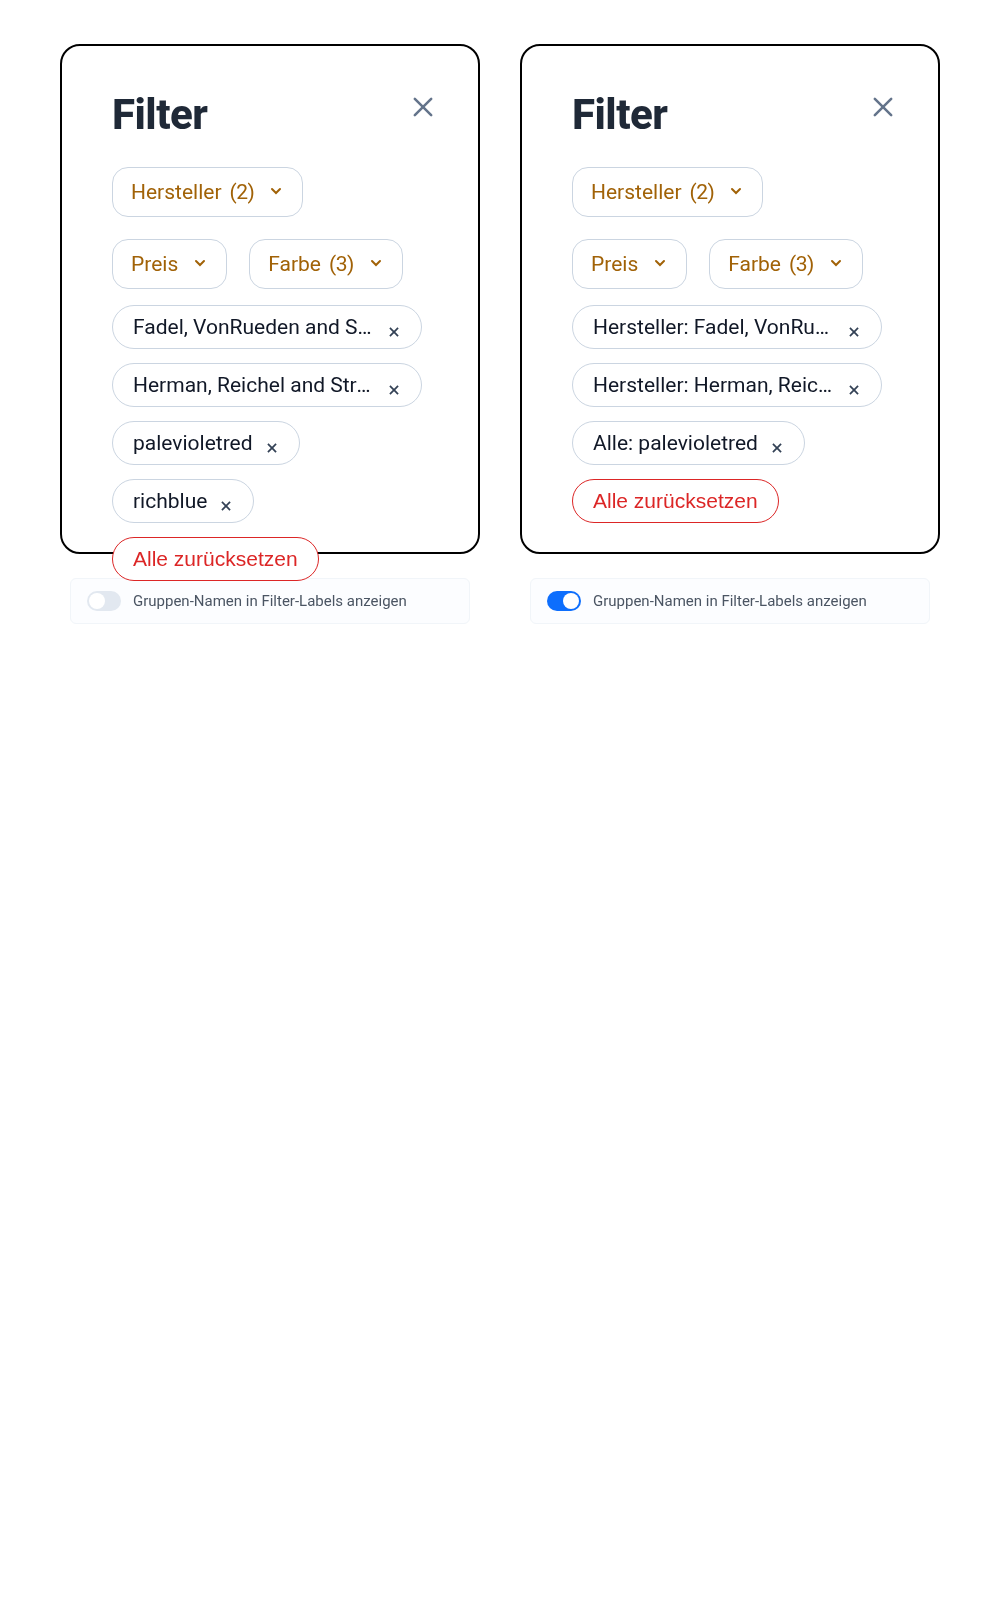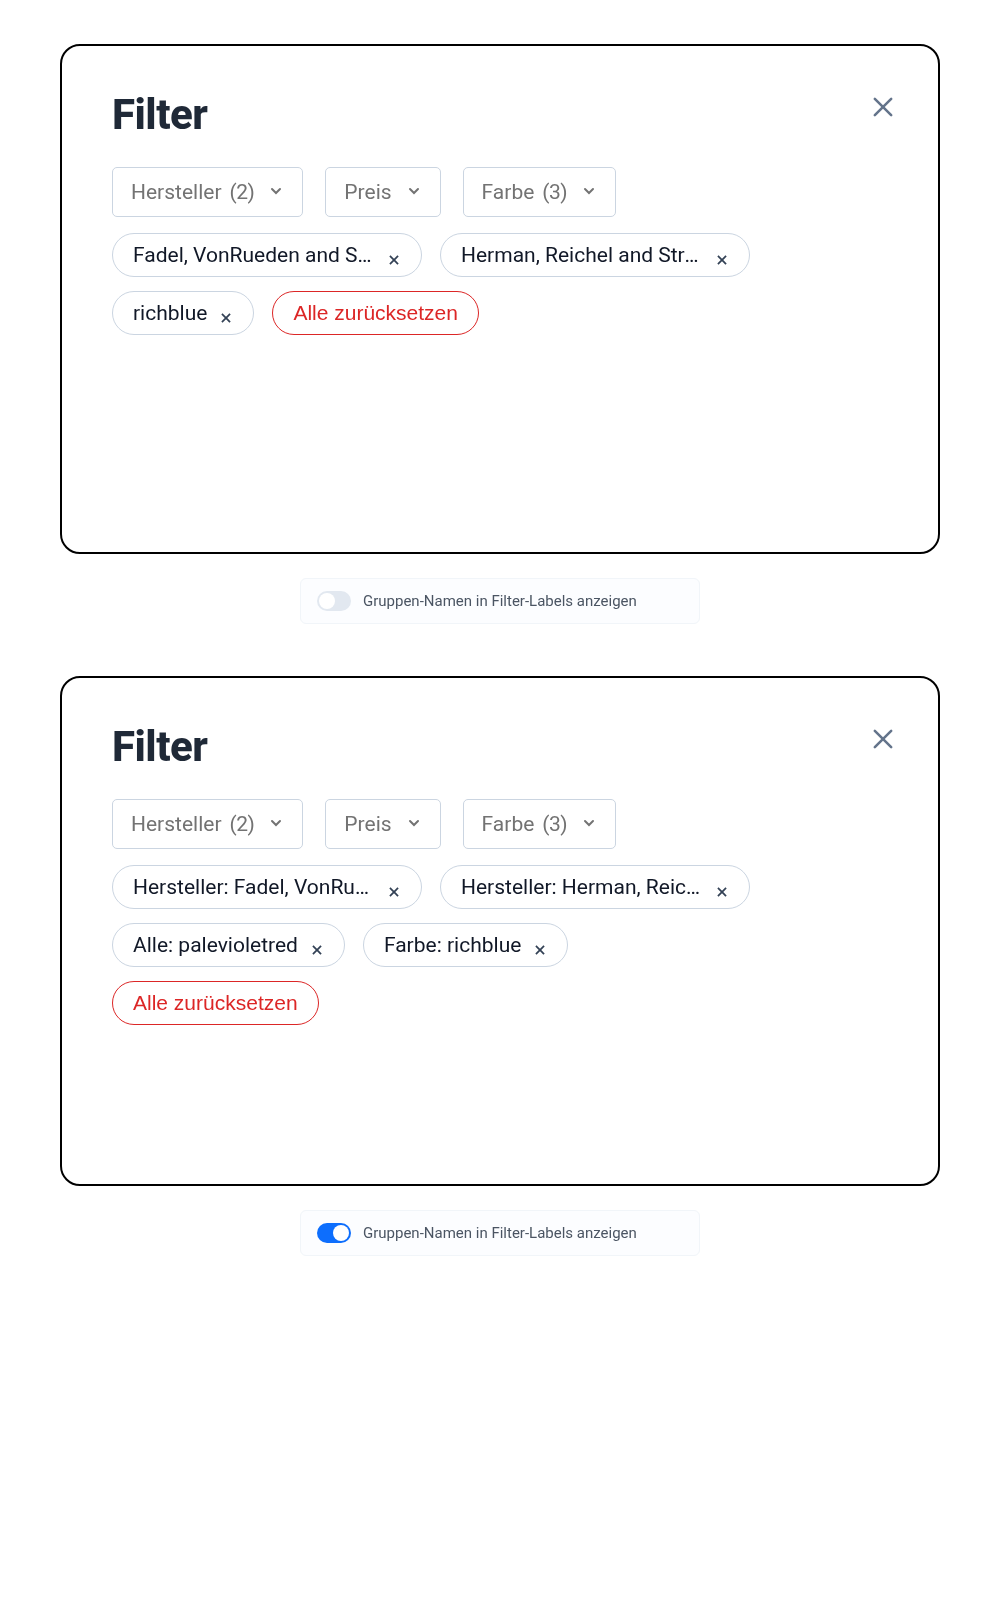--- a/index.html
+++ b/index.html
@@ -16,21 +16,21 @@
   body{
     width:1000px;
     font-family:-apple-system,BlinkMacSystemFont,"Segoe UI",Roboto,Helvetica,Arial,sans-serif;
     color:var(--text);
     background:#fff;
     font-size:18px;
   }
   .page{
     padding:44px 60px 60px;
     display:flex;
-    flex-direction:column;
+    flex-direction:row;
     gap:40px;
   }
   .panel{
     position:relative;
     border:2px solid #000;
     border-radius:20px;
     height:510px;
     padding:44px 50px;
     background:#fff;
   }
@@ -58,23 +58,23 @@
     gap:22px;
     margin-top:28px;
     flex-wrap:wrap;
   }
   .dd{
     display:flex;
     align-items:center;
     gap:8px;
     border:1px solid var(--border);
     padding:12px 18px;
-    border-radius:5px;
+    border-radius:16px;
     font-size:21px;
-    color:#737373;
+    color:#a16207;
     cursor:pointer;
   }
   .dd .count{letter-spacing:-.5px}
   .badge-row{
     display:flex;
     flex-wrap:wrap;
     gap:14px 18px;
     margin-top:16px;
     max-width:640px;
   }
@@ -195,20 +195,27 @@
                 </svg></span></span>
         </span>
         <span class="pill">
           <span class="label">Herman, Reichel and Streich</span>
           <span class="x"><span><svg viewBox="0 0 24 24" fill="none">
                   <line x1="5" y1="5" x2="19" y2="19"></line>
                   <line x1="19" y1="5" x2="5" y2="19"></line>
                 </svg></span></span>
         </span>
         <span class="pill">
+          <span class="label">palevioletred</span>
+          <span class="x"><span><svg viewBox="0 0 24 24" fill="none">
+                  <line x1="5" y1="5" x2="19" y2="19"></line>
+                  <line x1="19" y1="5" x2="5" y2="19"></line>
+                </svg></span></span>
+        </span>
+        <span class="pill">
           <span class="label">richblue</span>
           <span class="x"><span><svg viewBox="0 0 24 24" fill="none">
                   <line x1="5" y1="5" x2="19" y2="19"></line>
                   <line x1="19" y1="5" x2="5" y2="19"></line>
                 </svg></span></span>
         </span>
         <button class="reset">Alle zurücksetzen</button>
       </div>
     </div>
 
@@ -270,27 +277,20 @@
                   <line x1="19" y1="5" x2="5" y2="19"></line>
                 </svg></span></span>
         </span>
         <span class="pill">
           <span class="label">Alle: palevioletred</span>
           <span class="x"><span><svg viewBox="0 0 24 24" fill="none">
                   <line x1="5" y1="5" x2="19" y2="19"></line>
                   <line x1="19" y1="5" x2="5" y2="19"></line>
                 </svg></span></span>
         </span>
-        <span class="pill">
-          <span class="label">Farbe: richblue</span>
-          <span class="x"><span><svg viewBox="0 0 24 24" fill="none">
-                  <line x1="5" y1="5" x2="19" y2="19"></line>
-                  <line x1="19" y1="5" x2="5" y2="19"></line>
-                </svg></span></span>
-        </span>
         <button class="reset">Alle zurücksetzen</button>
       </div>
     </div>
 
     <div class="toggle-card">
       <div class="switch on">
         <div class="knob"></div>
       </div>
       <span>Gruppen-Namen in Filter-Labels anzeigen</span>
     </div>

